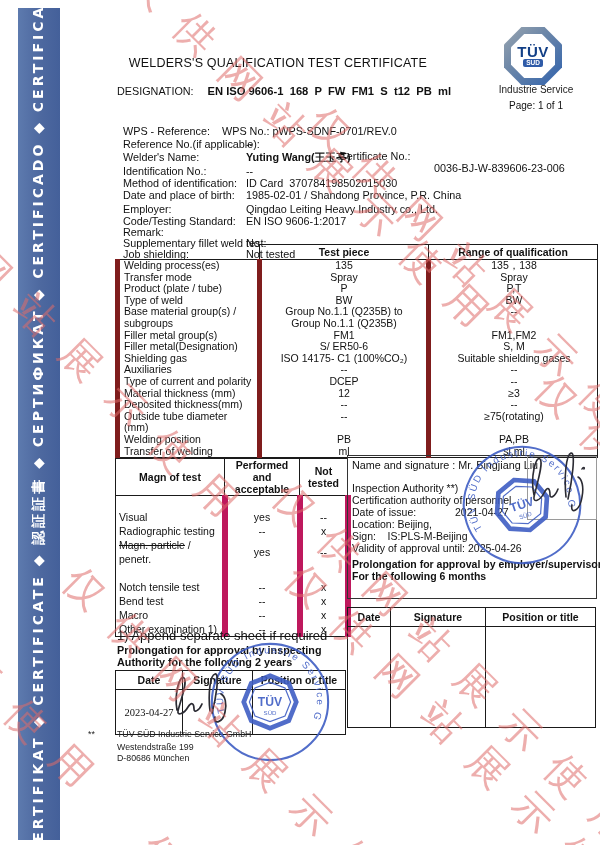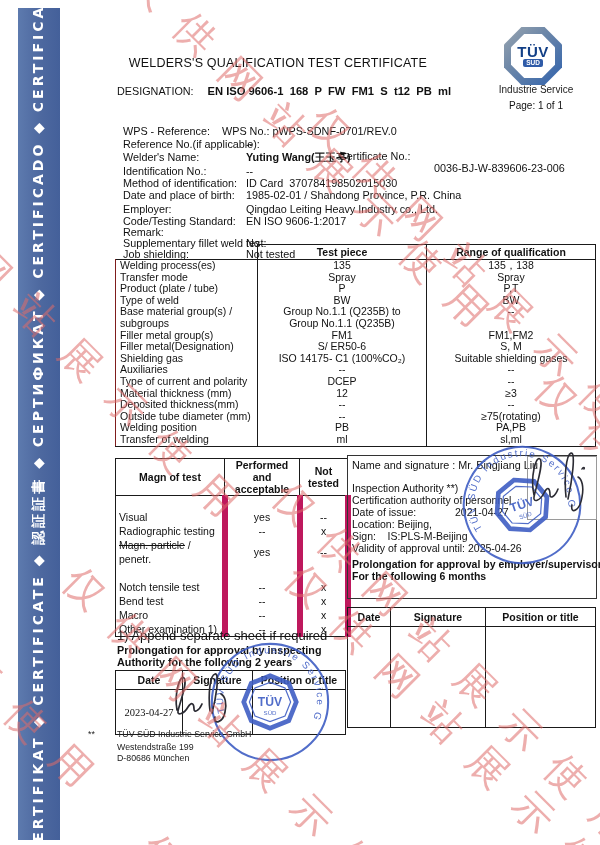--- a/index.html
+++ b/index.html
@@ -40,21 +40,21 @@
   .desig .dv{font-weight:bold;font-size:11.2px;margin-left:14px;white-space:pre;}
 
   .info-line{position:absolute;left:117px;font-size:10.8px;white-space:pre;}
   .lbl{display:inline-block;width:123px;}
   .bold{font-weight:bold;}
 
   table{border-collapse:collapse;position:absolute;table-layout:fixed;}
   th,td{padding:0;}
   .qual th{border:1px solid #1a1a1a;font-weight:bold;font-size:10.5px;height:14px;}
   .qual th.nohead{border:none;}
-  .qual td{border-left:1px solid #7f1d1d;border-right:1px solid #1a1a1a;
+  .qual td{border-left:5px solid #7f1d1d;border-right:1px solid #1a1a1a;
            font-size:10.5px;line-height:11.6px;height:11.6px;padding:0 4px;
            text-align:center;vertical-align:top;white-space:pre-line;}
   .qual td:first-child{text-align:left;}
   .qual tbody tr:last-child td{border-bottom:1px solid #1a1a1a;}
   .qual tbody tr:first-child td:first-child{border-top:1px solid #1a1a1a;}
 
   .tests th{border:1px solid #1a1a1a;font-weight:bold;font-size:10.5px;height:30px;line-height:12px;}
   .tests td{border-left:1px solid #1a1a1a;border-right:6px solid #be185d;
             font-size:10.5px;height:14px;line-height:14px;text-align:center;padding:0 3px;}
   .tests td:first-child{text-align:left;}

